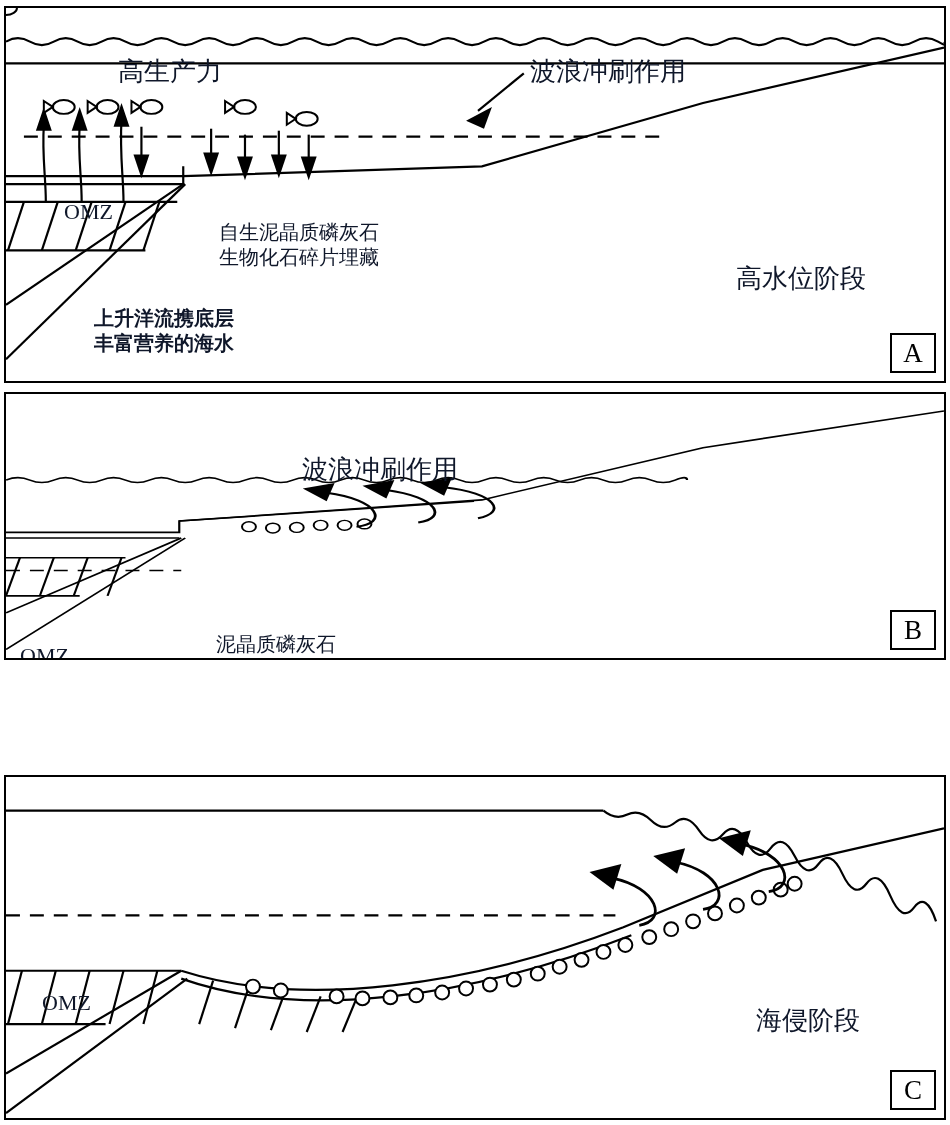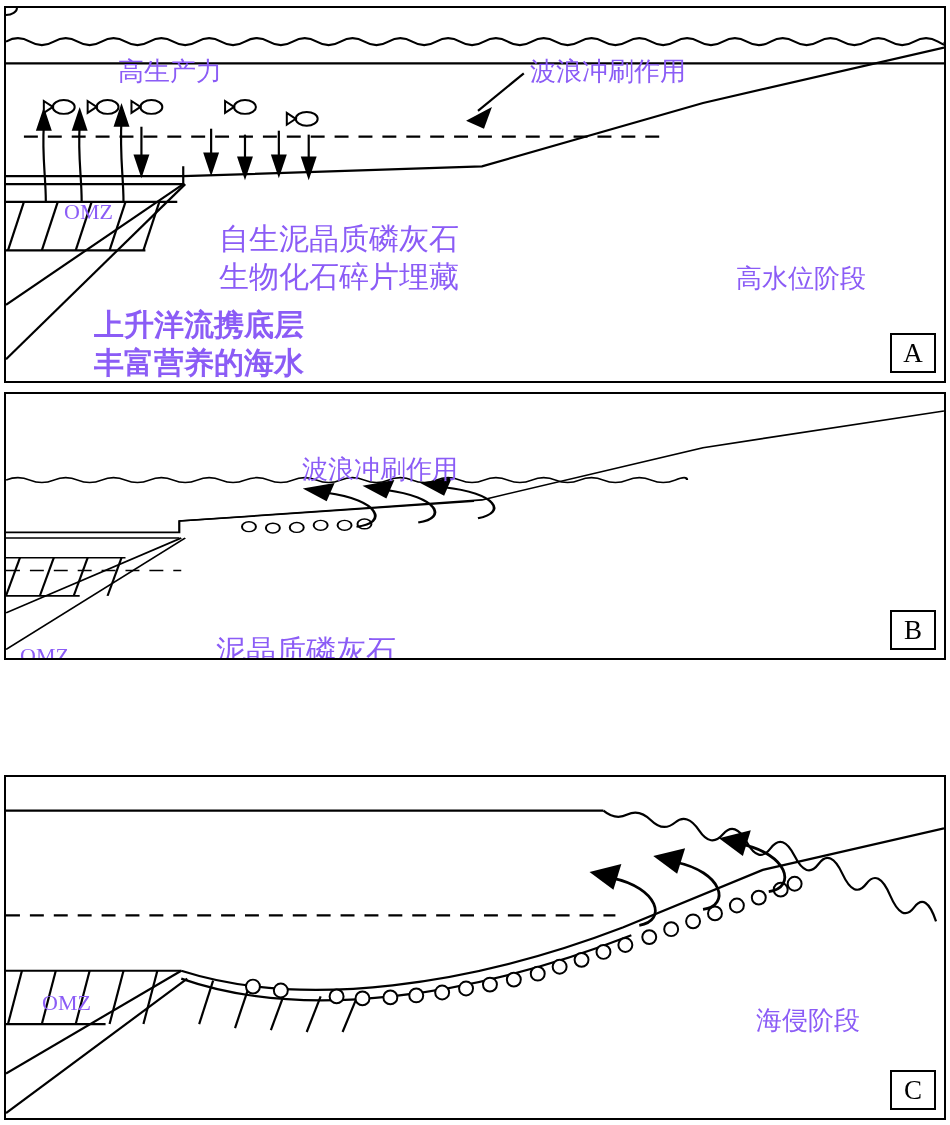--- a/index.html
+++ b/index.html
@@ -35,26 +35,26 @@
     left: 0;
     top: 0;
     width: 100%;
     height: 100%;
     display: block;
   }
 
   .lbl {
     position: absolute;
     font-family: "Liberation Serif", "DejaVu Serif", serif;
-    color: #8b5cf6;
+    color: #0f172a;
     white-space: pre;
     line-height: 1.25;
   }
   .lbl-lg { font-size: 26px; }
-  .lbl-md { font-size: 30px; }
+  .lbl-md { font-size: 20px; }
   .lbl-sm { font-size: 22px; }
 
   .panel-tag {
     position: absolute;
     border: 2px solid #000;
     box-sizing: border-box;
     width: 46px;
     height: 40px;
     display: flex;
     align-items: center;

